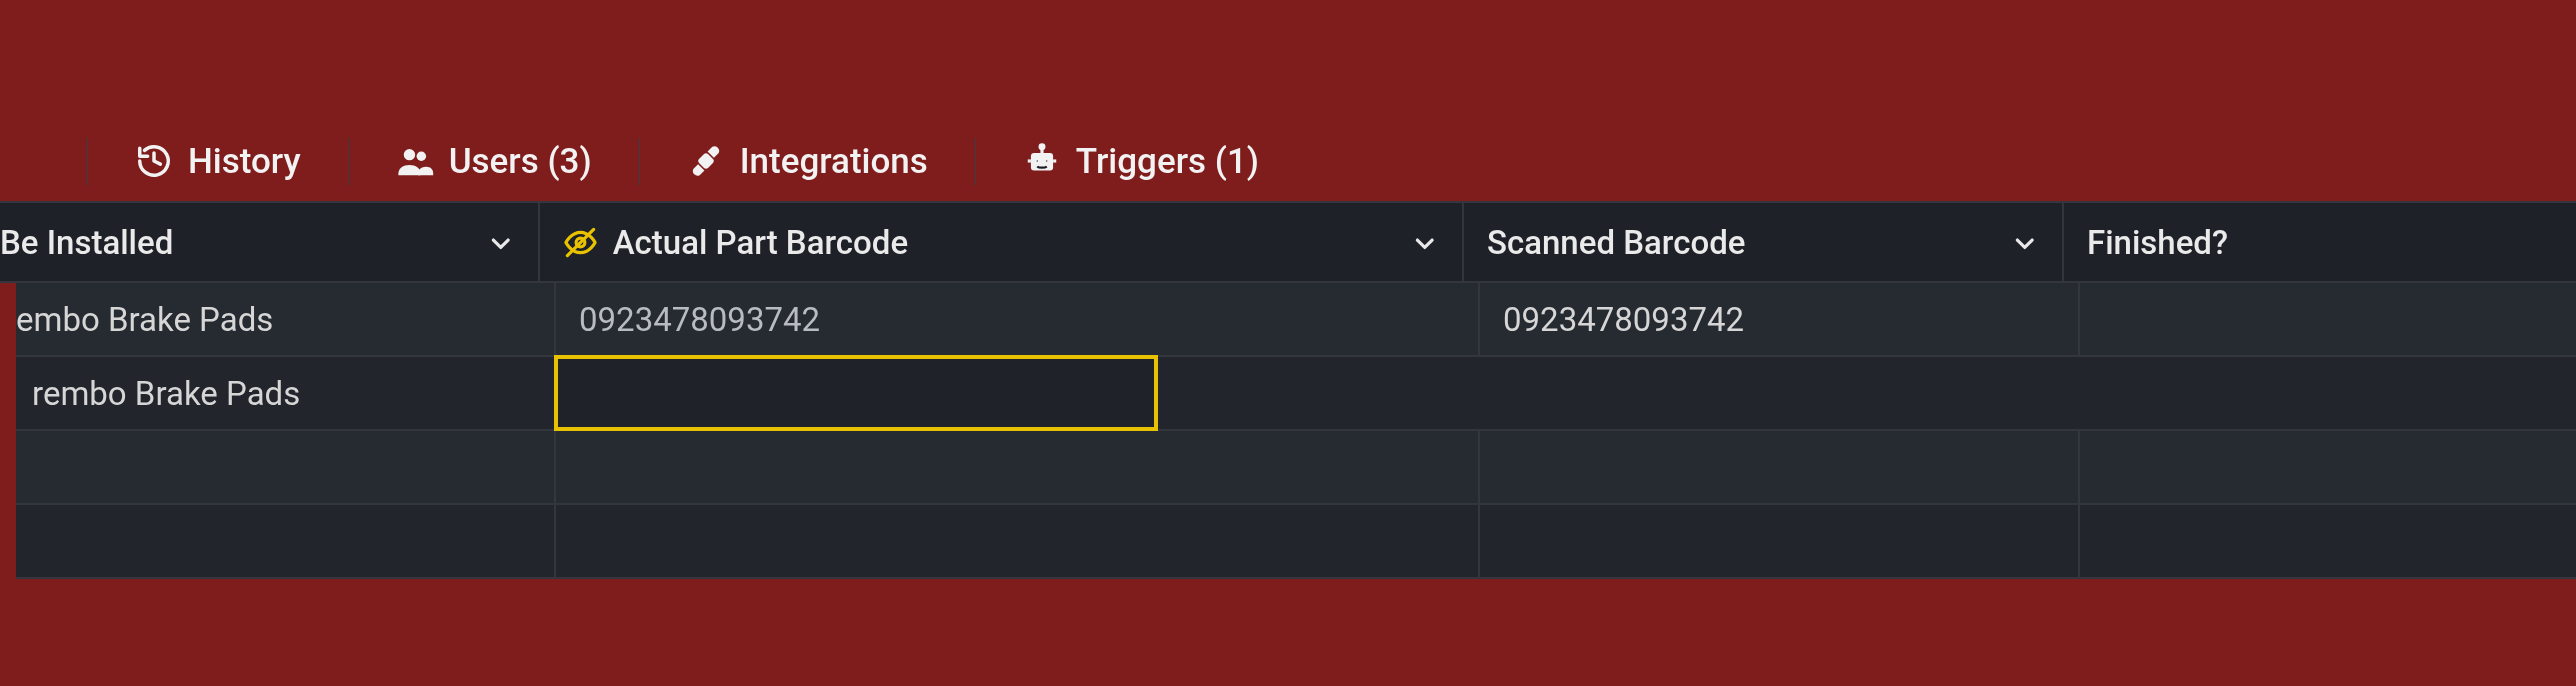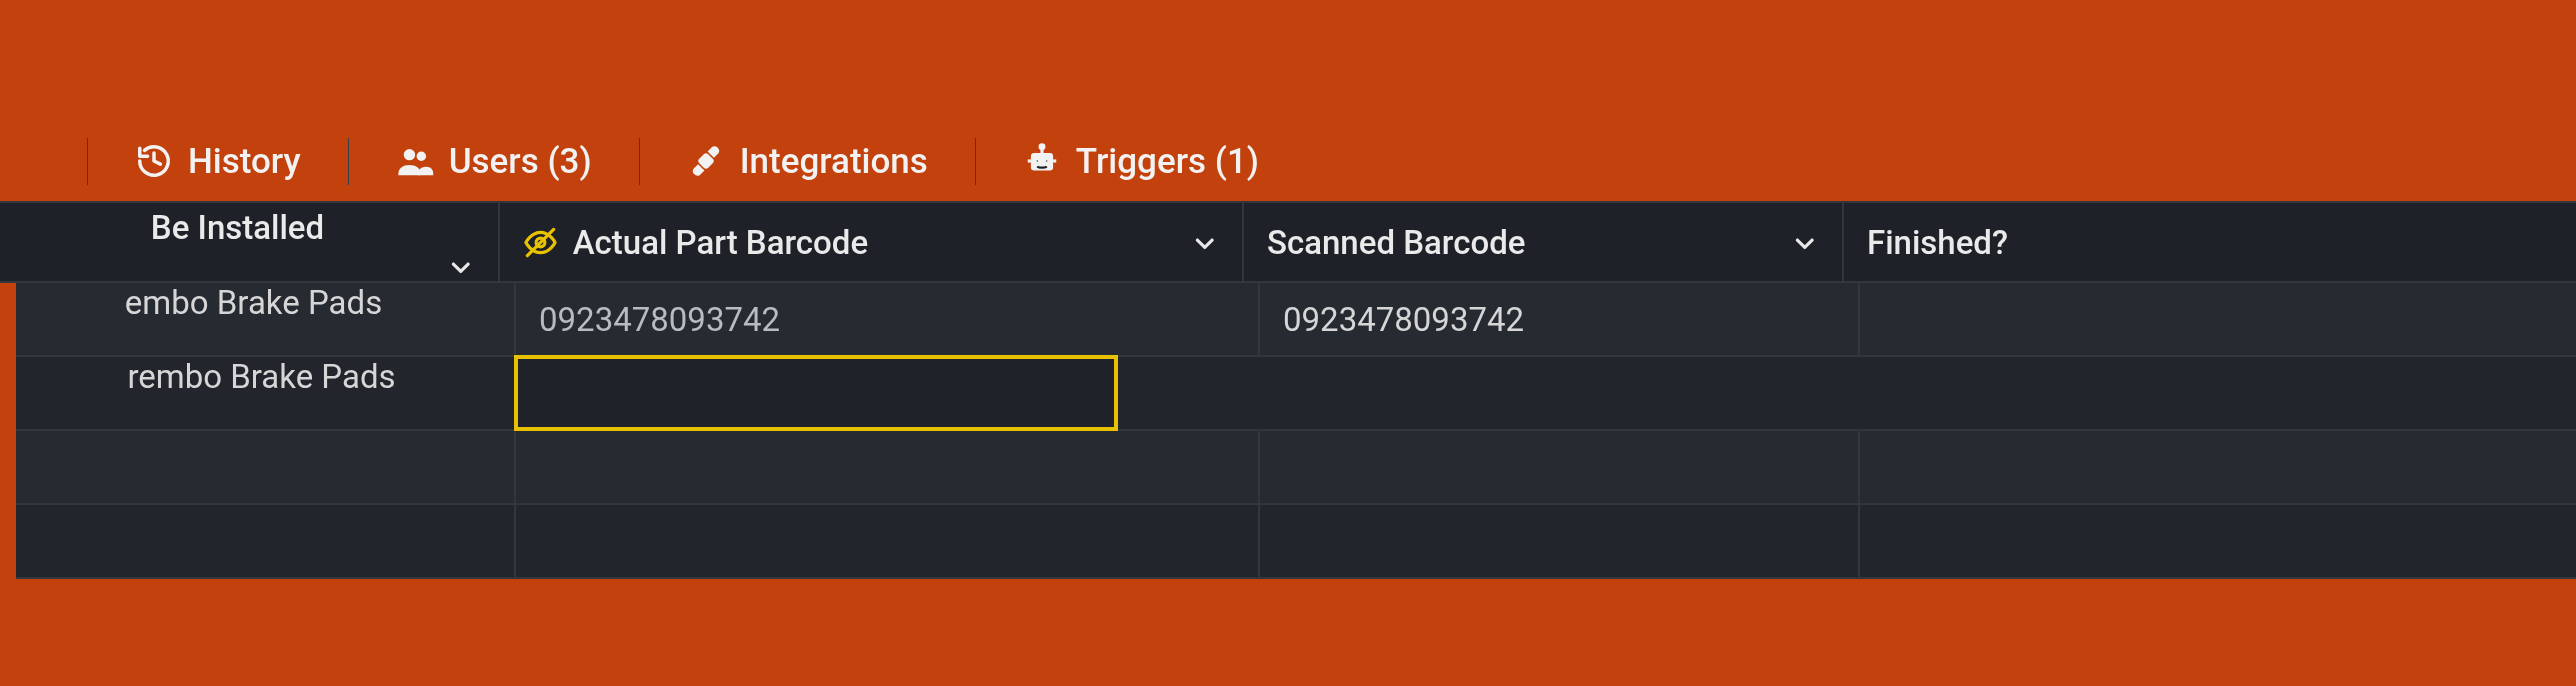--- a/index.html
+++ b/index.html
@@ -8,21 +8,21 @@
     height: 100%;
     background: #1a1d23;
     font-family: -apple-system, BlinkMacSystemFont, "Segoe UI", Roboto, sans-serif;
     color: #e8e8e8;
     overflow: hidden;
   }
   .app {
     width: 2576px;
     height: 687px;
     transform-origin: top left;
-    background: #c2410c;
+    background: #7f1d1d;
     display: flex;
     flex-direction: column;
   }
   
   .topspace {
     height: 121px;
   }
   
   .tabs {
     height: 80px;
@@ -88,22 +88,22 @@
     font-size: 33px;
     color: #d6d6d6;
     position: relative;
     overflow: hidden;
     white-space: nowrap;
   }
   .row.header .cell {
     font-weight: 500;
     color: #eaeaea;
   }
-  .col-0 { width: 500px; padding-left: 0; flex-direction: column; }
-  .col-1 { width: 744px; }
+  .col-0 { width: 540px; padding-left: 0; }
+  .col-1 { width: 924px; }
   .col-2 { width: 600px; }
   .col-3 { flex: 1; border-right: none; }
 
   .hdr-left {
     display: flex;
     align-items: center;
     gap: 14.7px;
     flex: 1;
     min-width: 0;
   }

